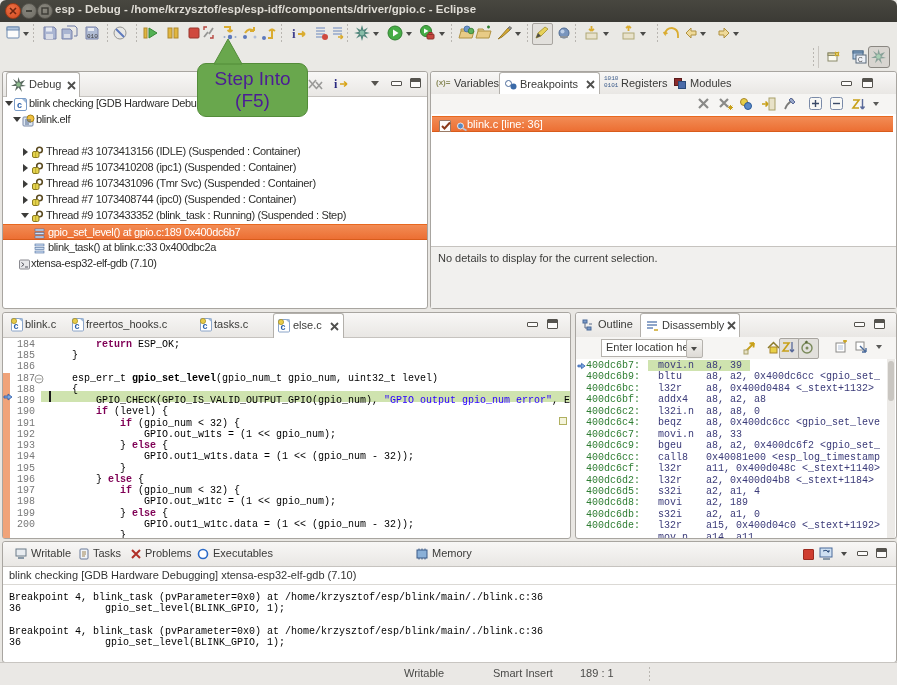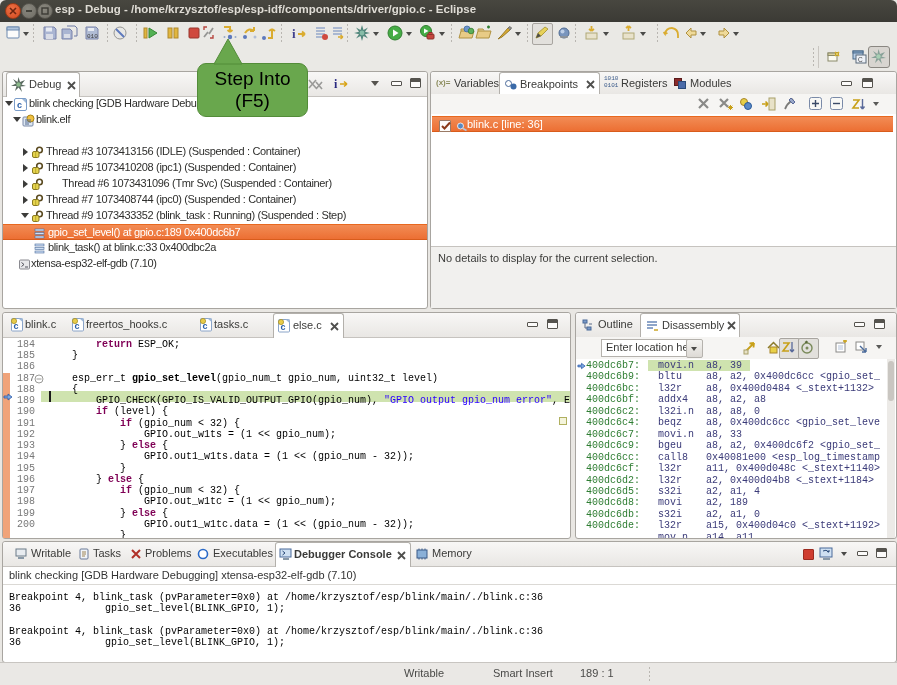--- a/index.html
+++ b/index.html
@@ -296,21 +296,21 @@
         </svg>
       <span class="txt" style="left:43px;">Thread #5 1073410208 (ipc1) (Suspended : Container)</span>
     </div>
     <div class="trow" style="top:81px;">
       <span class="arrow-col" style="position:absolute;left:20px;top:4px;"></span>
       <svg class="ticon" style="left:28px;" width="13" height="13" viewBox="0 0 13 13">
           <circle cx="8.5" cy="4" r="2.8" fill="none" stroke="#5a4a20" stroke-width="1.6"></circle>
           <rect x="1.5" y="5.5" width="6.5" height="6" rx="1.5" fill="#e6d44e" stroke="#8a7a20"></rect>
           <line x1="4.7" y1="6" x2="4.7" y2="11" stroke="#b8a830" stroke-width="1"></line>
         </svg>
-      <span class="txt" style="left:43px;margin-left:16px;">Thread #6 1073431096 (Tmr Svc) (Suspended : Container)</span>
+      <span class="txt" style="left:43px;">Thread #6 1073431096 (Tmr Svc) (Suspended : Container)</span>
     </div>
     <div class="trow" style="top:97px;">
       <span class="arrow-col" style="position:absolute;left:20px;top:4px;"></span>
       <svg class="ticon" style="left:28px;" width="13" height="13" viewBox="0 0 13 13">
           <circle cx="8.5" cy="4" r="2.8" fill="none" stroke="#5a4a20" stroke-width="1.6"></circle>
           <rect x="1.5" y="5.5" width="6.5" height="6" rx="1.5" fill="#e6d44e" stroke="#8a7a20"></rect>
           <line x1="4.7" y1="6" x2="4.7" y2="11" stroke="#b8a830" stroke-width="1"></line>
         </svg>
       <span class="txt" style="left:43px;">Thread #7 1073408744 (ipc0) (Suspended : Container)</span>
     </div>
@@ -623,31 +623,20 @@
           <path d="M2 2 L10 10 M10 2 L2 10" stroke="#b03028" stroke-width="2"></path>
         </svg>
       <span class="tablabel" style="left:18px;">Problems</span>
       </div>
     <div class="tab" style="left:192px;width:80px;">
       <svg style="position:absolute;left:2px;top:6px;" width="13" height="12">
           <circle cx="6" cy="6" r="4.5" fill="#fff" stroke="#2a6ac8" stroke-width="1.6"></circle>
         </svg>
       <span class="tablabel" style="left:18px;">Executables</span>
       </div>
-    <div class="tab active" style="left:272px;width:134px;">
-      <svg style="position:absolute;left:3px;top:5px;" width="14" height="13">
-          <rect x="1" y="1" width="11" height="8" fill="#cfe0f2" stroke="#4a6a9a"></rect>
-          <rect x="4" y="10" width="6" height="2" fill="#8a9aa8"></rect>
-          <path d="M3.5 3 L6 5 L3.5 7" stroke="#2a4a78" fill="none" stroke-width="1"></path>
-        </svg>
-      <span class="tablabel" style="left:18px;font-weight:bold;">Debugger Console</span>
-      <svg style="position:absolute;left:121px;top:8px;" width="9" height="9">
-          <path d="M1 1 L8 8 M8 1 L1 8" stroke="#4f4f4d" stroke-width="1.8"></path>
-        </svg>
-    </div>
     <div class="tab" style="left:409px;width:66px;">
       <svg style="position:absolute;left:4px;top:6px;" width="13" height="12">
           <rect x="1" y="2" width="10" height="8" fill="#8ab0d8" stroke="#3a5a88"></rect>
           <path d="M3 2 V0.5 M6 2 V0.5 M9 2 V0.5 M3 11.5 V10 M6 11.5 V10 M9 11.5 V10" stroke="#3a5a88"></path>
         </svg>
       <span class="tablabel" style="left:20px;">Memory</span>
       </div>
     <div style="position:absolute;left:800px;top:7px;width:9px;height:9px;background:#cf3d30;border:1px solid #9c2b20;border-radius:1px;"></div>
     <svg style="position:absolute;left:816px;top:5px;" width="15" height="14">
         <rect x="1" y="1" width="12" height="9" fill="#cfe0f2" stroke="#4a6a9a"></rect>
@@ -671,17 +660,17 @@
 <div id="statusbar">
   <span style="position:absolute;left:404px;top:4px;">Writable</span>
   <span style="position:absolute;left:493px;top:4px;">Smart Insert</span>
   <span style="position:absolute;left:580px;top:4px;">189 : 1</span>
   <div class="sep" style="left:649px;top:4px;height:14px;"></div>
 </div>
 
 <div id="tooltip" style="position:absolute;left:197px;top:63px;width:109px;height:52px;background:#69a74d;
   border:1px solid #538c39;border-radius:9px;z-index:50;">
   <div style="position:absolute;left:-197px;top:0;width:897px;height:0;"></div>
-  <div style="text-align:center;font-size:19px;color:#000000;margin-top:4px;line-height:22px;">Step Into<br>(F5)</div>
+  <div style="text-align:center;font-size:19px;color:#4c1d95;margin-top:4px;line-height:22px;">Step Into<br>(F5)</div>
 </div>
 <svg id="tooltipArrow" style="position:absolute;left:210px;top:38px;z-index:51;" width="40" height="27" viewBox="0 0 40 27">
   <path d="M18 1 L32 26 L4 26 Z" fill="#69a74d" stroke="#538c39" stroke-width="1"></path>
 </svg>
 
 </body></html>

